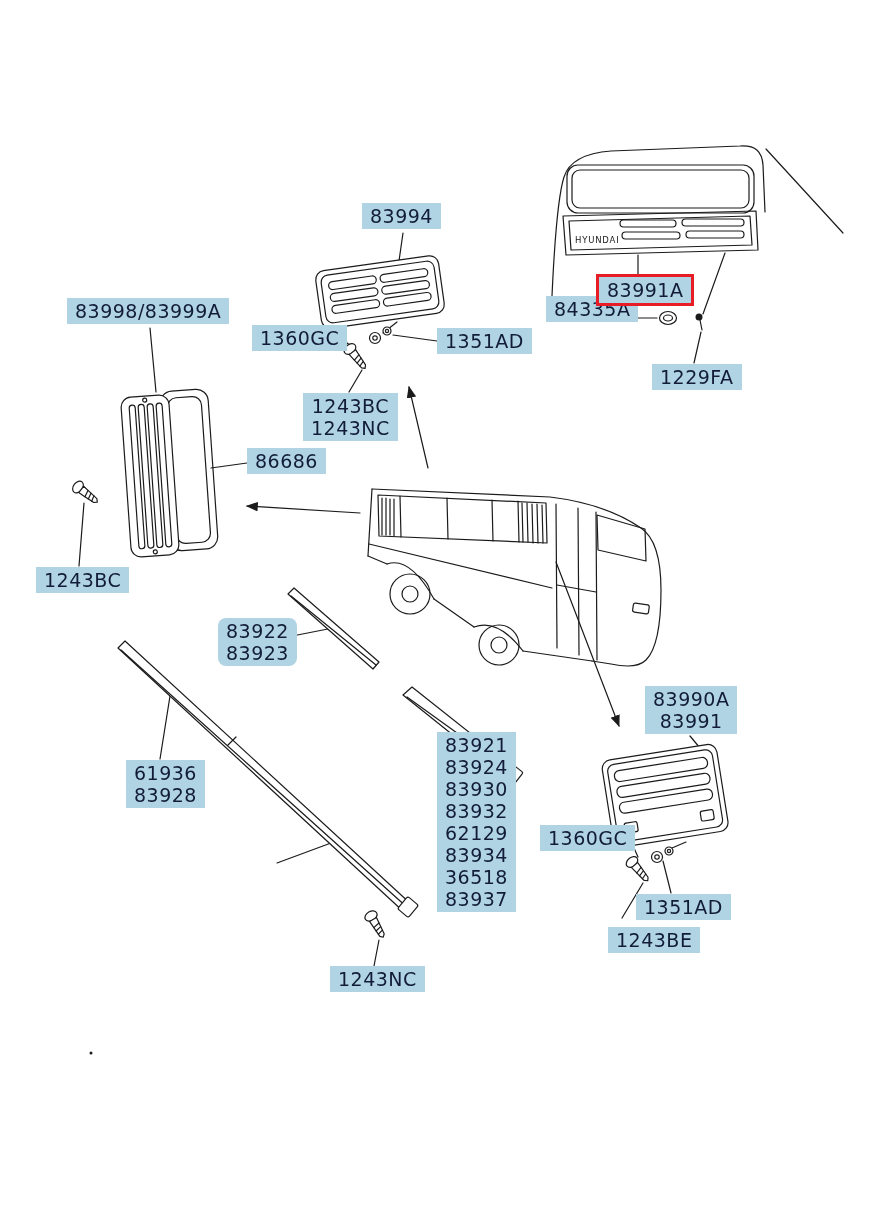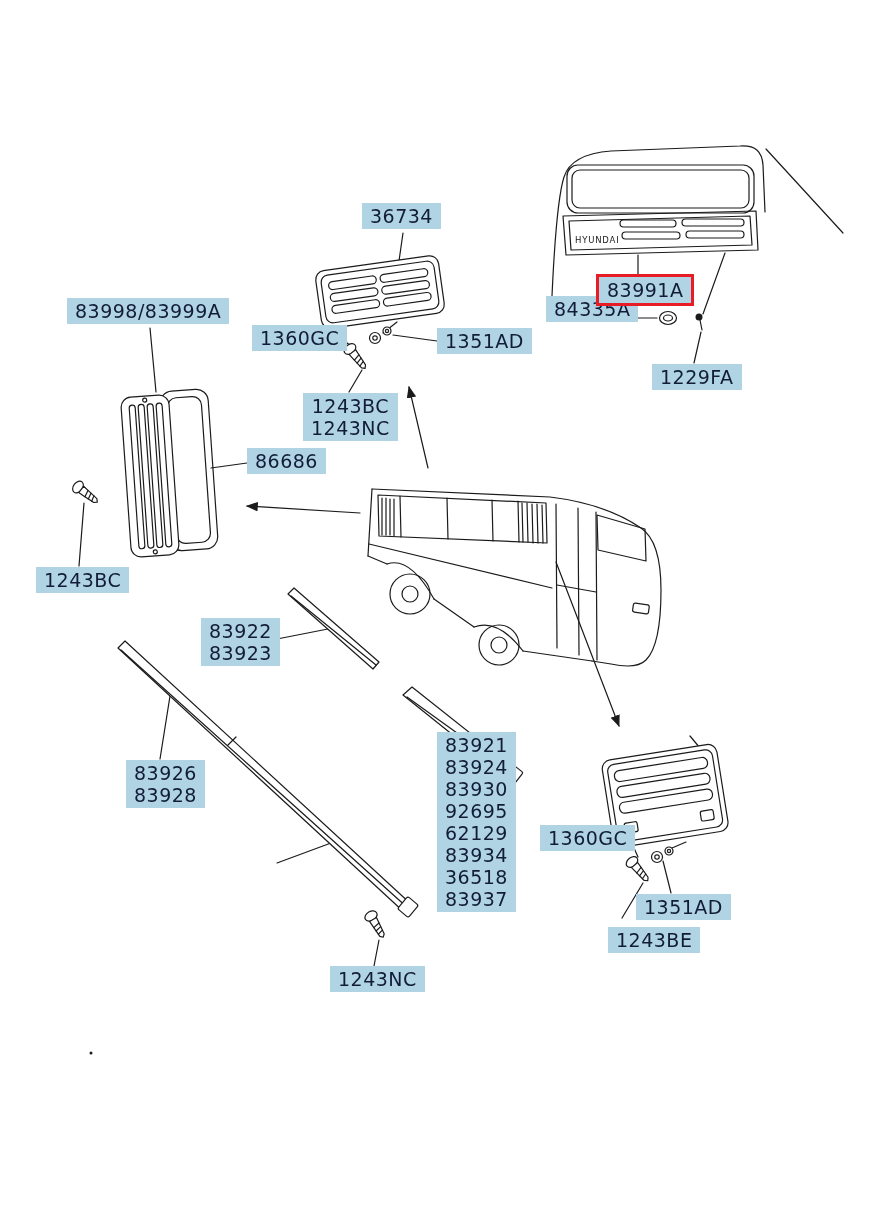--- a/index.html
+++ b/index.html
@@ -190,71 +190,75 @@
     </g>
     <use href="#screw" transform="translate(632,862) rotate(50)"></use>
     <use href="#washer" transform="translate(657,857)"></use>
     <use href="#washer-sm" transform="translate(669,851)"></use>
 
     <circle class="fill" cx="91" cy="1053" r="1.5"></circle>
   </svg>
 
   <div class="label-layer">
       <div class="part-label" style="left: 362px; top: 203px;">
-        <div>36734</div>
+        <div>83994</div>
       </div>
       <div class="part-label" style="left: 67px; top: 298px;">
         <div>83998/83999A</div>
       </div>
       <div class="part-label" style="left: 252px; top: 325px;">
         <div>1360GC</div>
       </div>
       <div class="part-label" style="left: 437px; top: 328px;">
         <div>1351AD</div>
       </div>
       <div class="part-label" style="left: 303px; top: 393px;">
         <div>1243BC</div>
         <div>1243NC</div>
       </div>
       <div class="part-label" style="left: 247px; top: 448px;">
         <div>86686</div>
       </div>
       <div class="part-label" style="left: 36px; top: 567px;">
         <div>1243BC</div>
       </div>
-      <div class="part-label" style="left: 201px; top: 618px;">
+      <div class="part-label" style="left: 218px; top: 618px; border-radius: 8px;">
         <div>83922</div>
         <div>83923</div>
       </div>
       <div class="part-label" style="left: 126px; top: 760px;">
-        <div>83926</div>
+        <div>61936</div>
         <div>83928</div>
       </div>
       <div class="part-label" style="left: 330px; top: 966px;">
         <div>1243NC</div>
       </div>
       <div class="part-label" style="left: 437px; top: 732px;">
         <div>83921</div>
         <div>83924</div>
         <div>83930</div>
-        <div>92695</div>
+        <div>83932</div>
         <div>62129</div>
         <div>83934</div>
         <div>36518</div>
         <div>83937</div>
       </div>
       <div class="part-label" style="left: 546px; top: 296px;">
         <div>84335A</div>
       </div>
       <div class="part-label highlight" style="left: 599px; top: 277px;">
         <div>83991A</div>
       </div>
       <div class="part-label" style="left: 652px; top: 364px;">
         <div>1229FA</div>
       </div>
+      <div class="part-label" style="left: 645px; top: 686px;">
+        <div>83990A</div>
+        <div>83991</div>
+      </div>
       <div class="part-label" style="left: 540px; top: 825px;">
         <div>1360GC</div>
       </div>
       <div class="part-label" style="left: 636px; top: 894px;">
         <div>1351AD</div>
       </div>
       <div class="part-label" style="left: 585px; top: 927px; margin-left: 23px;">
         <div>1243BE</div>
       </div>
     </div>

